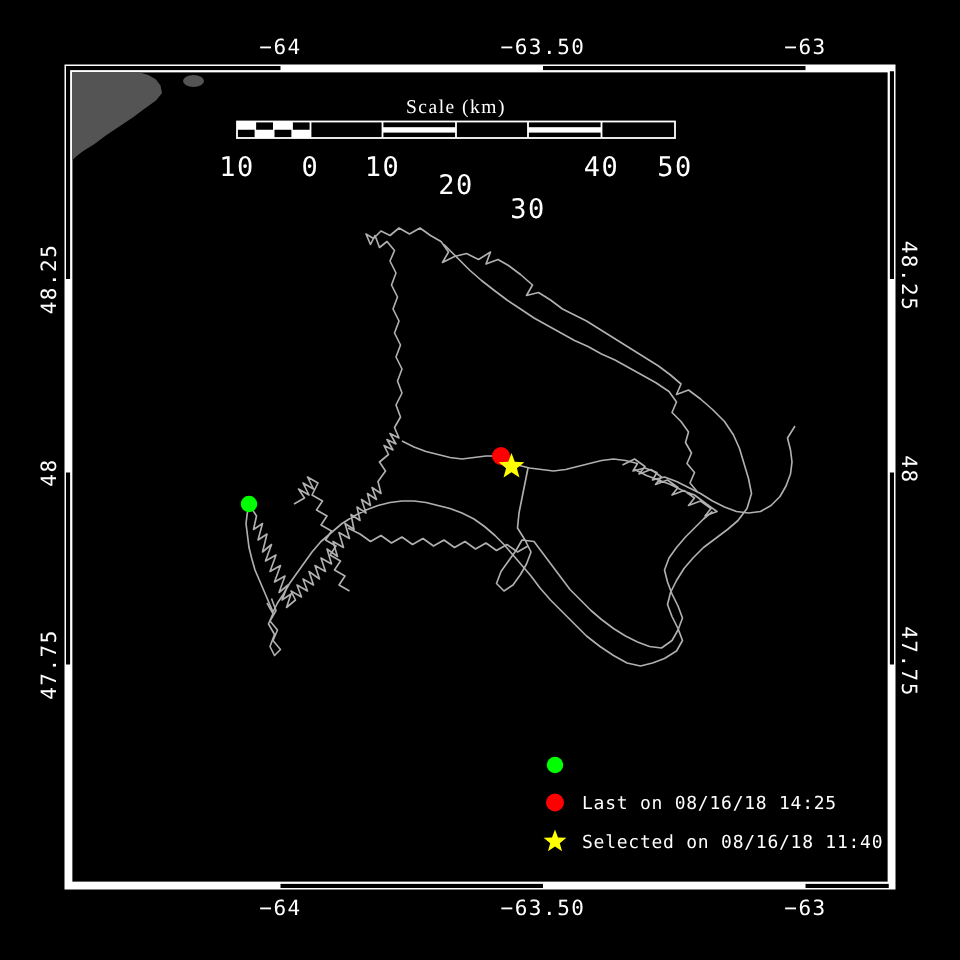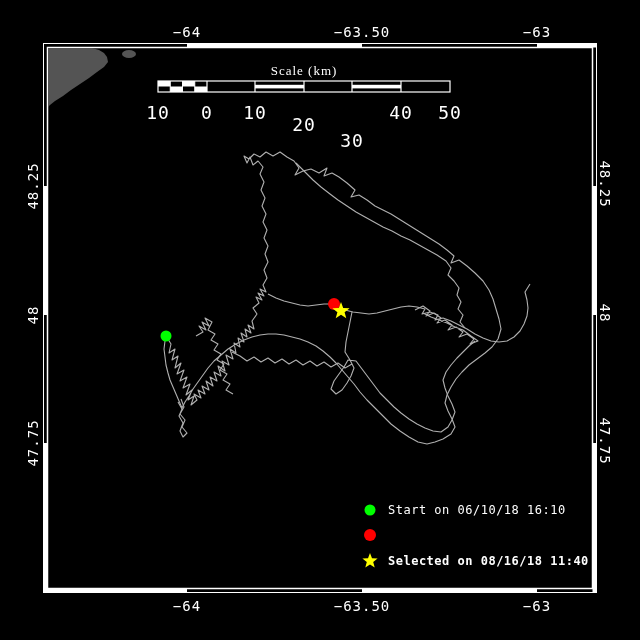--- a/index.html
+++ b/index.html
@@ -112,28 +112,28 @@
 
 <div class="lbl axis rotr" style="left:605px;top:184px;">48.25</div>
 <div class="lbl axis rotr" style="left:605px;top:313px;">48</div>
 <div class="lbl axis rotr" style="left:605px;top:441px;">47.75</div>
 
 <div>
   <div class="legend-row" style="top:500px;">
     <svg class="licon" viewBox="0 0 20 20">
       <circle cx="10" cy="10" r="5.5" fill="#00ff00"></circle>
     </svg>
-    <span class="legend-text">Start on 06/10/18 16:10</span>
   </div>
   <div class="legend-row" style="top:525px;">
     <svg class="licon" viewBox="0 0 20 20">
       <circle cx="10" cy="10" r="6" fill="#ff0000"></circle>
     </svg>
+    <span class="legend-text">Last on 08/16/18 14:25</span>
   </div>
-  <div class="legend-row" style="top:551px;font-weight:bold;">
+  <div class="legend-row" style="top:551px;">
     <svg class="licon" viewBox="0 0 20 20">
       <polygon points="10,2 12,7.3 17.6,7.5 13.2,11.1 14.7,16.5 10,13.4 5.3,16.5 6.8,11.1 2.4,7.5 8,7.3" fill="#ffff00"></polygon>
     </svg>
     <span class="legend-text">Selected on 08/16/18 11:40</span>
   </div>
 </div>
 
 </div>
 
 </body></html>

